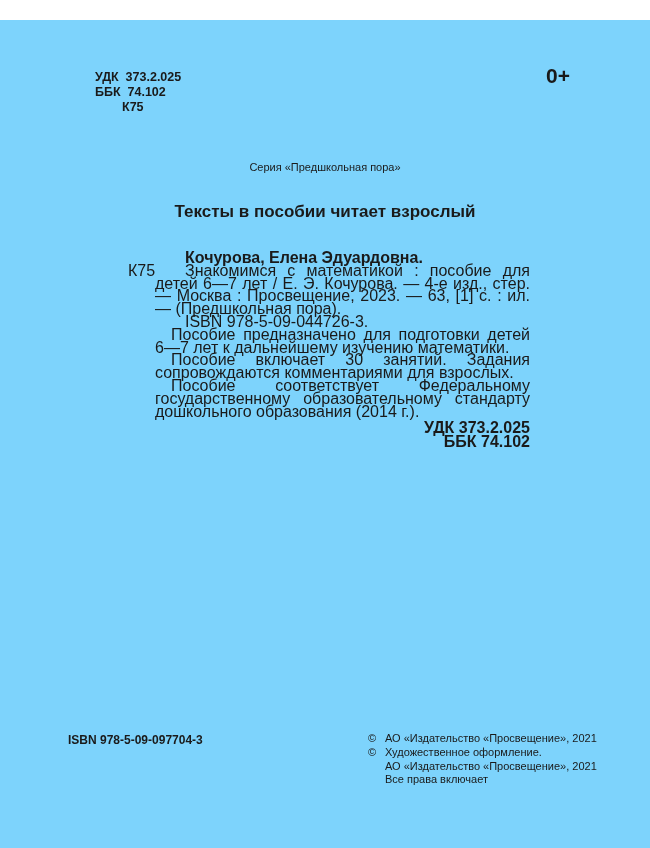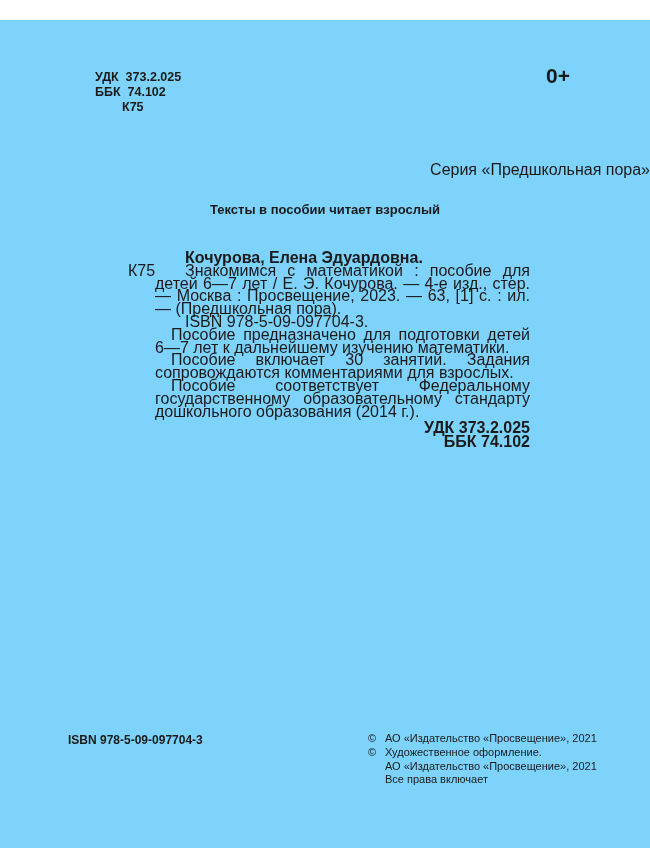--- a/index.html
+++ b/index.html
@@ -37,30 +37,30 @@
     top: 44px;
     font-size: 21px;
     font-weight: bold;
   }
 
   .series-line {
     position: absolute;
     left: 0;
     right: 0;
     top: 141px;
-    text-align: right;
-    font-size: 16px;
+    text-align: center;
+    font-size: 11px;
   }
   .notice-line {
     position: absolute;
     left: 0;
     right: 0;
     top: 182px;
     text-align: center;
-    font-size: 13px;
+    font-size: 17px;
     font-weight: bold;
   }
 
   
   .bib {
     position: absolute;
     left: 128px;
     top: 232px;
     width: 402px;
     font-size: 16px;
@@ -132,21 +132,21 @@
   <div class="series-line">Серия «Предшкольная пора»</div>
 
   <div class="notice-line">Тексты в пособии читает взрослый</div>
 
   <div class="bib">
     <div class="author">Кочурова, Елена Эдуардовна.</div>
     <div class="desc-wrap">
       <span class="bib-index">К75</span>
       <p class="description">Знакомимся с математикой : пособие для детей 6—7 лет / Е. Э. Кочурова. — 4-е изд., стер. — Москва : Просвещение, 2023. — 63, [1] с. : ил. — (Предшкольная пора).</p>
     </div>
-    <div class="isbn-line">ISBN 978-5-09-097704-3.</div>
+    <div class="isbn-line">ISBN 978-5-09-044726-3.</div>
     <p class="para">Пособие предназначено для подготовки детей 6—7 лет к дальнейшему изучению математики.</p>
     <p class="para">Пособие включает 30 занятий. Задания сопровождаются комментариями для взрослых.</p>
     <p class="para">Пособие соответствует Федеральному государственному образовательному стандарту дошкольного образования (2014 г.).</p>
     <div class="right-index">
       <div>УДК 373.2.025</div>
       <div>ББК 74.102</div>
     </div>
   </div>
 
   <div class="footer-isbn">ISBN 978-5-09-097704-3</div>

